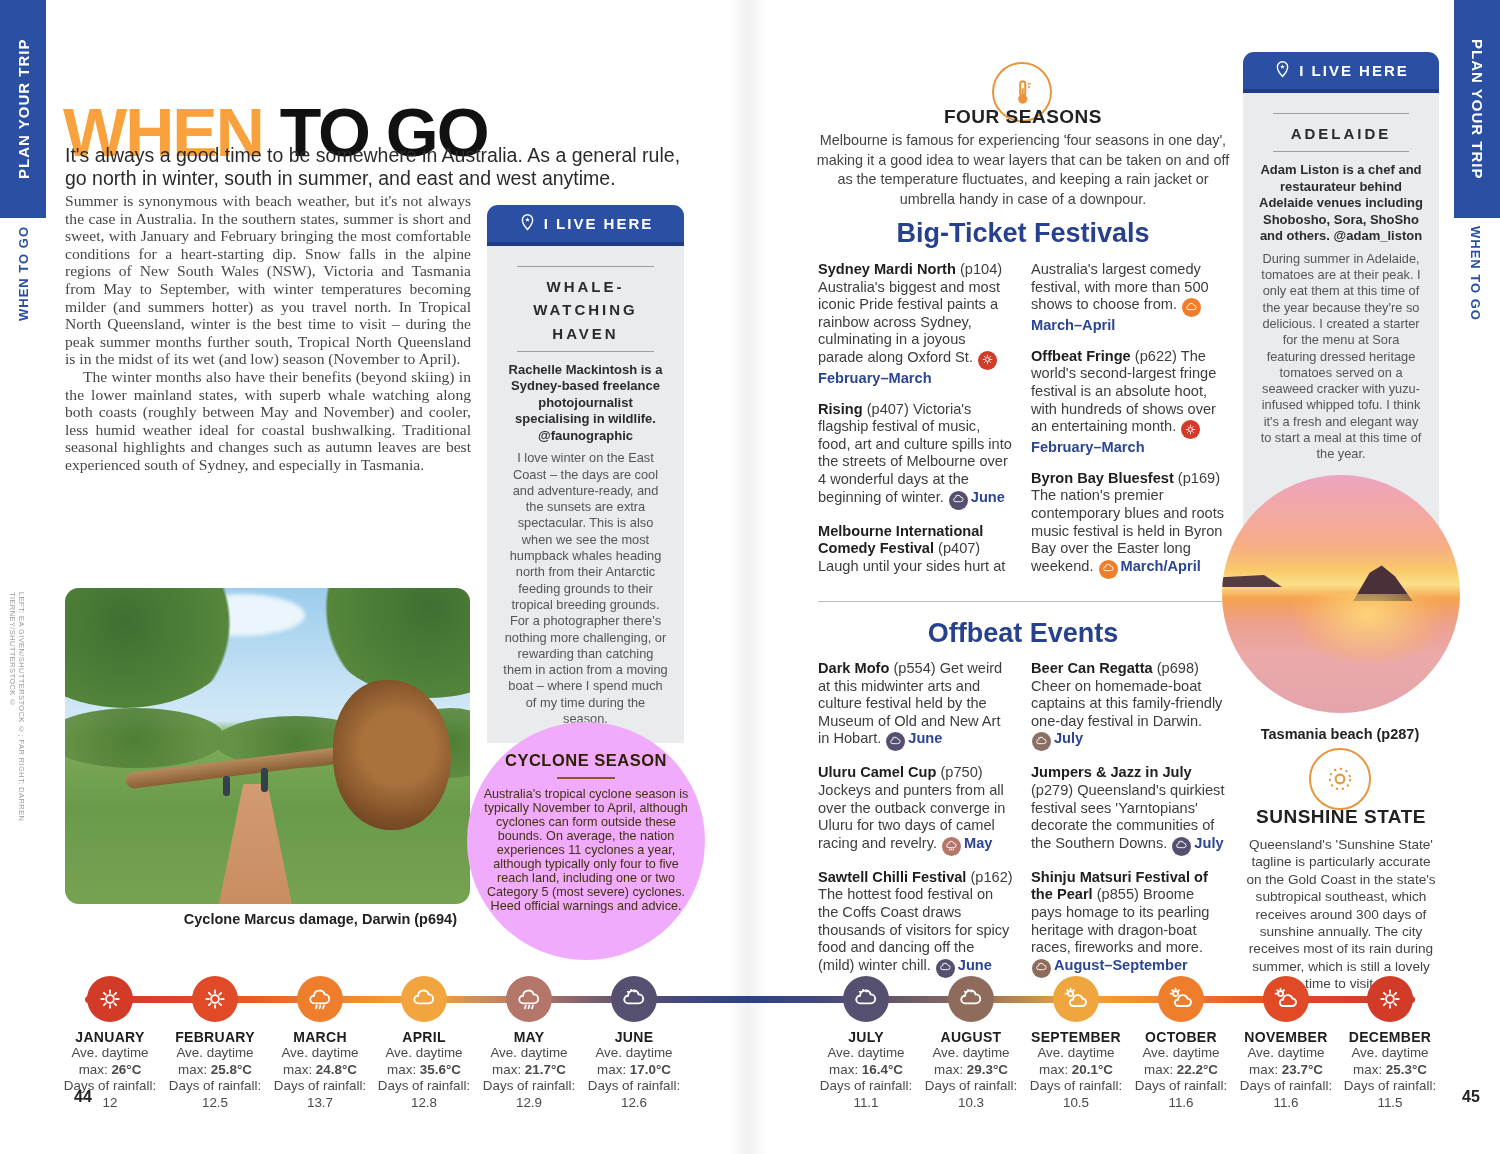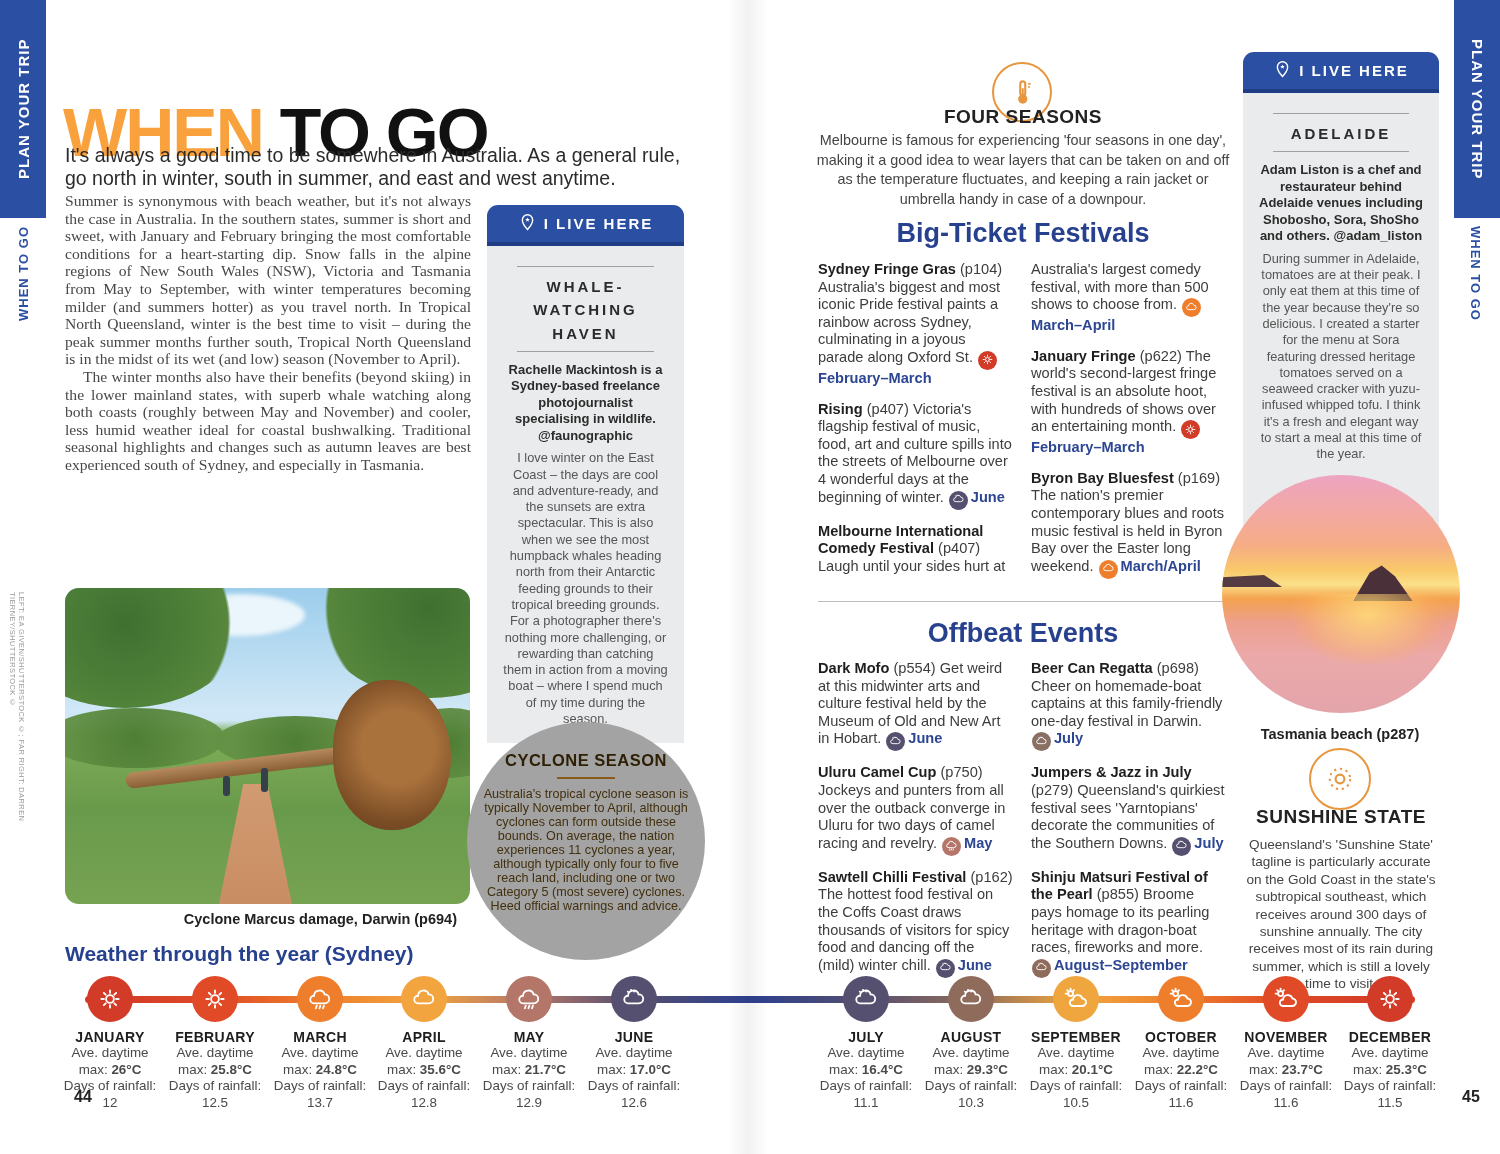--- a/index.html
+++ b/index.html
@@ -56,21 +56,21 @@
         border-radius:46% 54% 50% 50%;}
   .ph-brush{position:absolute;background:radial-gradient(circle,#4c7c33,#639145 75%);border-radius:50%;opacity:.95;}
   .ph-path{position:absolute;inset:0;background:linear-gradient(#e0b189,#c98d63);
         clip-path:polygon(38% 100%,56% 100%,50% 62%,44% 62%);}
   .ph-person{position:absolute;width:7px;height:20px;background:#34404a;border-radius:3px;}
   .photo-caption{position:absolute;left:65px;top:911px;width:392px;text-align:right;font-weight:bold;
         font-size:14.5px;color:#222;}
 
   
   .cyclone{position:absolute;left:467px;top:722px;width:238px;height:238px;border-radius:50%;
-        background:#a3a3a3;text-align:center;padding:0;z-index:5;}
+        background:#f0abfc;text-align:center;padding:0;z-index:5;}
   .cy-title{font-size:16.5px;font-weight:bold;color:#2e2005;letter-spacing:.5px;line-height:1.3;
         padding-top:28px;}
   .cy-rule{width:58px;height:2px;background:#8a5a1d;margin:6px auto 8px;}
   .cy-body{font-size:12.6px;line-height:14px;color:#42300e;margin:0 14px;}
 
   
   .fs-icon{position:absolute;left:992px;top:62px;width:56px;height:56px;border:2.5px solid #e8963e;
         border-radius:50%;display:flex;align-items:center;justify-content:center;}
   .sec-label{position:absolute;font-size:19px;font-weight:bold;letter-spacing:.5px;color:#222;
         text-align:center;}
@@ -190,21 +190,21 @@
         <line x1="12.6" y1="9" x2="12.6" y2="16" stroke="#e8963e" stroke-width="1.6"></line>
         <line x1="16.8" y1="5.5" x2="19" y2="5.5" stroke="#e8963e" stroke-width="1.2"></line>
         <line x1="16.8" y1="8" x2="18.4" y2="8" stroke="#e8963e" stroke-width="1.2"></line>
       </svg>
   </div>
   <div class="sec-label" style="left:820px;top:106px;width:406px;">FOUR SEASONS</div>
   <p class="fs-body">Melbourne is famous for experiencing 'four seasons in one day', making it a good idea to wear layers that can be taken on and off as the temperature fluctuates, and keeping a rain jacket or umbrella handy in case of a downpour.</p>
 
   <h2 class="h-navy" style="left:818px;top:218px;width:410px;">Big-Ticket Festivals</h2>
   <div class="fest-col" id="bt1" style="left:818px;top:261px;">
-      <p class="entry"><b class="ename">Sydney Fringe Gras</b> <span class="eref">(p104)</span> <span class="edesc">Australia's biggest and most iconic Pride festival paints a rainbow across Sydney, culminating in a joyous parade along Oxford St.</span> <span class="mini-ic" style="background:#d23b27"><svg width="13" height="13" viewBox="0 0 24 24">
+      <p class="entry"><b class="ename">Sydney Mardi North</b> <span class="eref">(p104)</span> <span class="edesc">Australia's biggest and most iconic Pride festival paints a rainbow across Sydney, culminating in a joyous parade along Oxford St.</span> <span class="mini-ic" style="background:#d23b27"><svg width="13" height="13" viewBox="0 0 24 24">
             <circle cx="12" cy="12" r="3.6" stroke="#fff" stroke-width="1.7" fill="none" stroke-linecap="round"></circle>
             <line x1="17.6" y1="12" x2="20" y2="12" stroke="#fff" stroke-width="1.7" fill="none" stroke-linecap="round"></line>
             <line x1="6.4" y1="12" x2="4" y2="12" stroke="#fff" stroke-width="1.7" fill="none" stroke-linecap="round"></line>
             <line x1="12" y1="17.6" x2="12" y2="20" stroke="#fff" stroke-width="1.7" fill="none" stroke-linecap="round"></line>
             <line x1="12" y1="6.4" x2="12" y2="4" stroke="#fff" stroke-width="1.7" fill="none" stroke-linecap="round"></line>
             <line x1="16" y1="16" x2="17.7" y2="17.7" stroke="#fff" stroke-width="1.7" fill="none" stroke-linecap="round"></line>
             <line x1="8" y1="8" x2="6.3" y2="6.3" stroke="#fff" stroke-width="1.7" fill="none" stroke-linecap="round"></line>
             <line x1="16" y1="8" x2="17.7" y2="6.3" stroke="#fff" stroke-width="1.7" fill="none" stroke-linecap="round"></line>
             <line x1="8" y1="16" x2="6.3" y2="17.7" stroke="#fff" stroke-width="1.7" fill="none" stroke-linecap="round"></line>
           </svg></span><span class="emonth">February–March</span></p>
@@ -213,21 +213,21 @@
             <circle cx="6.3" cy="5.2" r="0.9" fill="#fff"></circle>
             <circle cx="9.3" cy="3.6" r="0.9" fill="#fff"></circle>
             <circle cx="12.2" cy="5" r="0.9" fill="#fff"></circle>
           </svg></span><span class="emonth">June</span></p>
       <p class="entry"><b class="ename">Melbourne International Comedy Festival</b> <span class="eref">(p407)</span> <span class="edesc">Laugh until your sides hurt at</span></p>
     </div>
   <div class="fest-col" id="bt2" style="left:1031px;top:261px;">
       <p class="entry"><span class="edesc">Australia's largest comedy festival, with more than 500 shows to choose from.</span> <span class="mini-ic" style="background:#ee7e2c"><svg width="13" height="13" viewBox="0 0 24 24">
             <path d="M6.5 16a3.5 3.5 0 0 1 0-7 5 5 0 0 1 9.8-1.2A4 4 0 0 1 16.5 16z" stroke="#fff" stroke-width="1.7" fill="none" stroke-linecap="round"></path>
           </svg></span><span class="emonth">March–April</span></p>
-      <p class="entry"><b class="ename">January Fringe</b> <span class="eref">(p622)</span> <span class="edesc">The world's second-largest fringe festival is an absolute hoot, with hundreds of shows over an entertaining month.</span> <span class="mini-ic" style="background:#d23b27"><svg width="13" height="13" viewBox="0 0 24 24">
+      <p class="entry"><b class="ename">Offbeat Fringe</b> <span class="eref">(p622)</span> <span class="edesc">The world's second-largest fringe festival is an absolute hoot, with hundreds of shows over an entertaining month.</span> <span class="mini-ic" style="background:#d23b27"><svg width="13" height="13" viewBox="0 0 24 24">
             <circle cx="12" cy="12" r="3.6" stroke="#fff" stroke-width="1.7" fill="none" stroke-linecap="round"></circle>
             <line x1="17.6" y1="12" x2="20" y2="12" stroke="#fff" stroke-width="1.7" fill="none" stroke-linecap="round"></line>
             <line x1="6.4" y1="12" x2="4" y2="12" stroke="#fff" stroke-width="1.7" fill="none" stroke-linecap="round"></line>
             <line x1="12" y1="17.6" x2="12" y2="20" stroke="#fff" stroke-width="1.7" fill="none" stroke-linecap="round"></line>
             <line x1="12" y1="6.4" x2="12" y2="4" stroke="#fff" stroke-width="1.7" fill="none" stroke-linecap="round"></line>
             <line x1="16" y1="16" x2="17.7" y2="17.7" stroke="#fff" stroke-width="1.7" fill="none" stroke-linecap="round"></line>
             <line x1="8" y1="8" x2="6.3" y2="6.3" stroke="#fff" stroke-width="1.7" fill="none" stroke-linecap="round"></line>
             <line x1="16" y1="8" x2="17.7" y2="6.3" stroke="#fff" stroke-width="1.7" fill="none" stroke-linecap="round"></line>
             <line x1="8" y1="16" x2="6.3" y2="17.7" stroke="#fff" stroke-width="1.7" fill="none" stroke-linecap="round"></line>
           </svg></span><span class="emonth">February–March</span></p>
@@ -307,21 +307,20 @@
 
   <div class="sun-badge">
     <svg width="34" height="34" viewBox="0 0 24 24">
         <circle cx="12" cy="12" r="3.1" fill="none" stroke="#e8963e" stroke-width="1.5"></circle>
         <circle cx="12" cy="12" r="7.2" fill="none" stroke="#e8963e" stroke-width="1.4" stroke-dasharray="1.6 2.6"></circle>
       </svg>
   </div>
   <div class="sec-label" style="left:1243px;top:806px;width:196px;">SUNSHINE STATE</div>
   <p class="sunshine-body">Queensland's 'Sunshine State' tagline is particularly accurate on the Gold Coast in the state's subtropical southeast, which receives around 300 days of sunshine annually. The city receives most of its rain during summer, which is still a lovely time to visit.</p>
 
-  <div class="weather-title">Weather through the year (Sydney)</div>
   <div class="tl-line"></div>
   <div id="months">
       <div class="month" style="left: 50px;">
         <div class="mdot" style="background:#d23b27">
           <svg width="26" height="26" viewBox="0 0 24 24">
             <circle cx="12" cy="12" r="3.6" stroke="#fff" stroke-width="1.7" fill="none" stroke-linecap="round"></circle>
             <line x1="17.6" y1="12" x2="20" y2="12" stroke="#fff" stroke-width="1.7" fill="none" stroke-linecap="round"></line>
             <line x1="6.4" y1="12" x2="4" y2="12" stroke="#fff" stroke-width="1.7" fill="none" stroke-linecap="round"></line>
             <line x1="12" y1="17.6" x2="12" y2="20" stroke="#fff" stroke-width="1.7" fill="none" stroke-linecap="round"></line>
             <line x1="12" y1="6.4" x2="12" y2="4" stroke="#fff" stroke-width="1.7" fill="none" stroke-linecap="round"></line>

